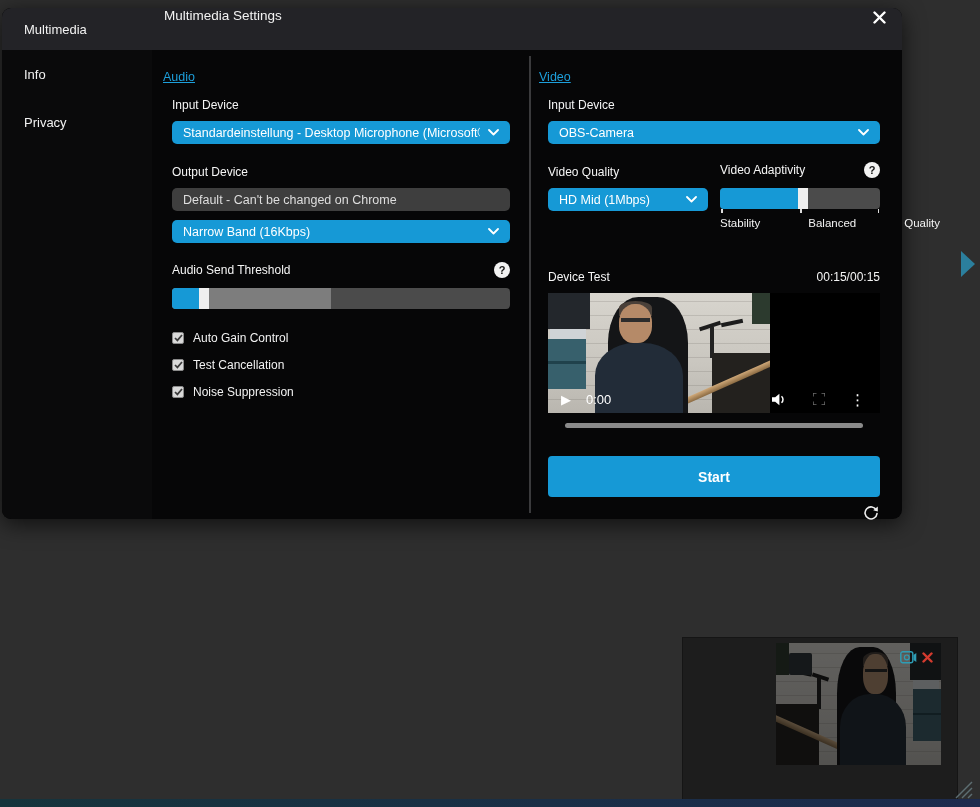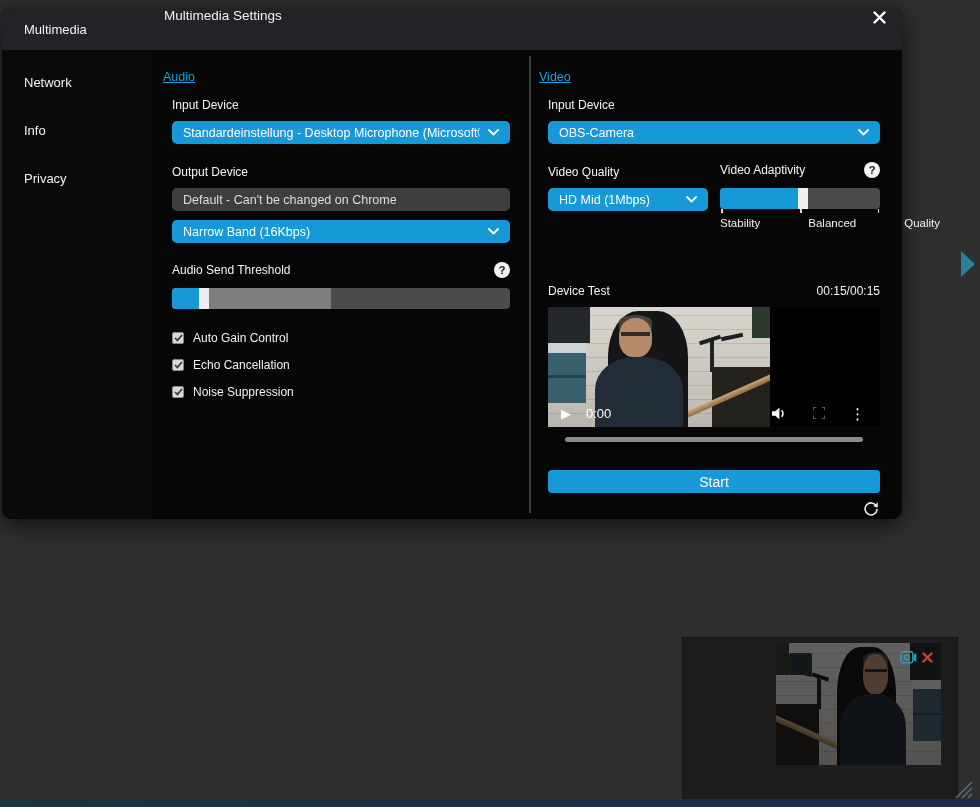--- a/index.html
+++ b/index.html
@@ -92,22 +92,22 @@
     display:flex; align-items:center; }
   .play-glyph { margin-left:13px; font-size:13px; color:#fff; cursor:pointer; line-height:1; }
   .player-time { margin-left:15px; font-size:13px; color:#fff; }
   .ctl-icon { cursor:pointer; display:flex; align-items:center; }
   .vol-icon { margin-left:auto; }
   .fs-icon { margin-left:25px; }
   .kebab-glyph { margin-left:25px; margin-right:15px; font-size:15px; color:#fff; cursor:pointer; line-height:1; }
 
   .seek-bar { margin:10px auto 0; width:298px; height:5px; background:#8a8a8a; border-radius:3px; cursor:pointer; }
 
-  .start-btn { margin-top:28px; height:23px; background:#1699d6; border-radius:4px;
-    display:flex; align-items:center; justify-content:center; font-size:14px; color:#fff; cursor:pointer; }
+  .start-btn { margin-top:28px; height:41px; background:#1699d6; border-radius:4px;
+    display:flex; align-items:center; justify-content:center; font-size:14px; color:#fff; cursor:pointer;font-weight:bold; }
   .refresh-row { display:flex; justify-content:flex-end; margin-top:7px; }
   .refresh-row svg { cursor:pointer; }
 
   
   .cam-scene { position:absolute; left:0; top:0; width:222px; height:120px; overflow:hidden;
     background:linear-gradient(180deg,#d8d5ce 0%,#c9c6bf 60%,#b9b6af 100%); }
   .cam-scene .brick { position:absolute; inset:0;
     background:repeating-linear-gradient(0deg, transparent 0 13px, rgba(90,85,80,.18) 13px 14px); }
   .cam-scene .stack { position:absolute; left:0; top:0; width:19%; height:30%; background:#23272c; }
   .cam-scene .stack-label { position:absolute; left:1%; top:30%; width:16%; height:8%; background:#cfd3d6; }
@@ -148,23 +148,20 @@
 </style>
 </head>
 <body>
 
 <div class="dialog">
 
   <div class="sidebar">
     <div class="side-item active">
       <span>Multimedia</span>
     </div>
-    <div class="side-item" style="margin-top:8px;">
-      <span>Network</span>
-    </div>
     <div class="side-item">
       <span>Info</span>
     </div>
     <div class="side-item">
       <span>Privacy</span>
     </div>
   </div>
 
   <div class="titlebar">
     <span class="title">Multimedia Settings</span>
@@ -220,21 +217,21 @@
               </svg>
           </span>
           <span class="cb-label">Auto Gain Control</span>
         </div>
         <div class="check-row">
           <span class="checkbox">
             <svg width="9" height="8" viewBox="0 0 9 8">
                 <polyline points="1,4 3.4,6.4 8,1" fill="none" stroke="#3a3a3a" stroke-width="1.7"></polyline>
               </svg>
           </span>
-          <span class="cb-label">Echo Cancellation</span>
+          <span class="cb-label">Test Cancellation</span>
         </div>
         <div class="check-row">
           <span class="checkbox">
             <svg width="9" height="8" viewBox="0 0 9 8">
                 <polyline points="1,4 3.4,6.4 8,1" fill="none" stroke="#3a3a3a" stroke-width="1.7"></polyline>
               </svg>
           </span>
           <span class="cb-label">Noise Suppression</span>
         </div>
       </div>
@@ -277,21 +274,21 @@
           </div>
           <div class="tick-labels">
             <span>Stability</span>
             <span>Balanced</span>
             <span>Quality</span>
           </div>
         </div>
       </div>
 
       <div class="devtest-row">
-        <span class="field-label" style="margin-top:14px">Device Test</span>
+        <span class="field-label" style="margin-top:0">Device Test</span>
         <span class="time">00:15/00:15</span>
       </div>
 
       <div class="player">
         <div class="cam-scene">
           <div class="brick"></div>
           <div class="stack"></div>
           <div class="stack-label"></div>
           <div class="bins"></div>
           <div class="bin-line"></div>

